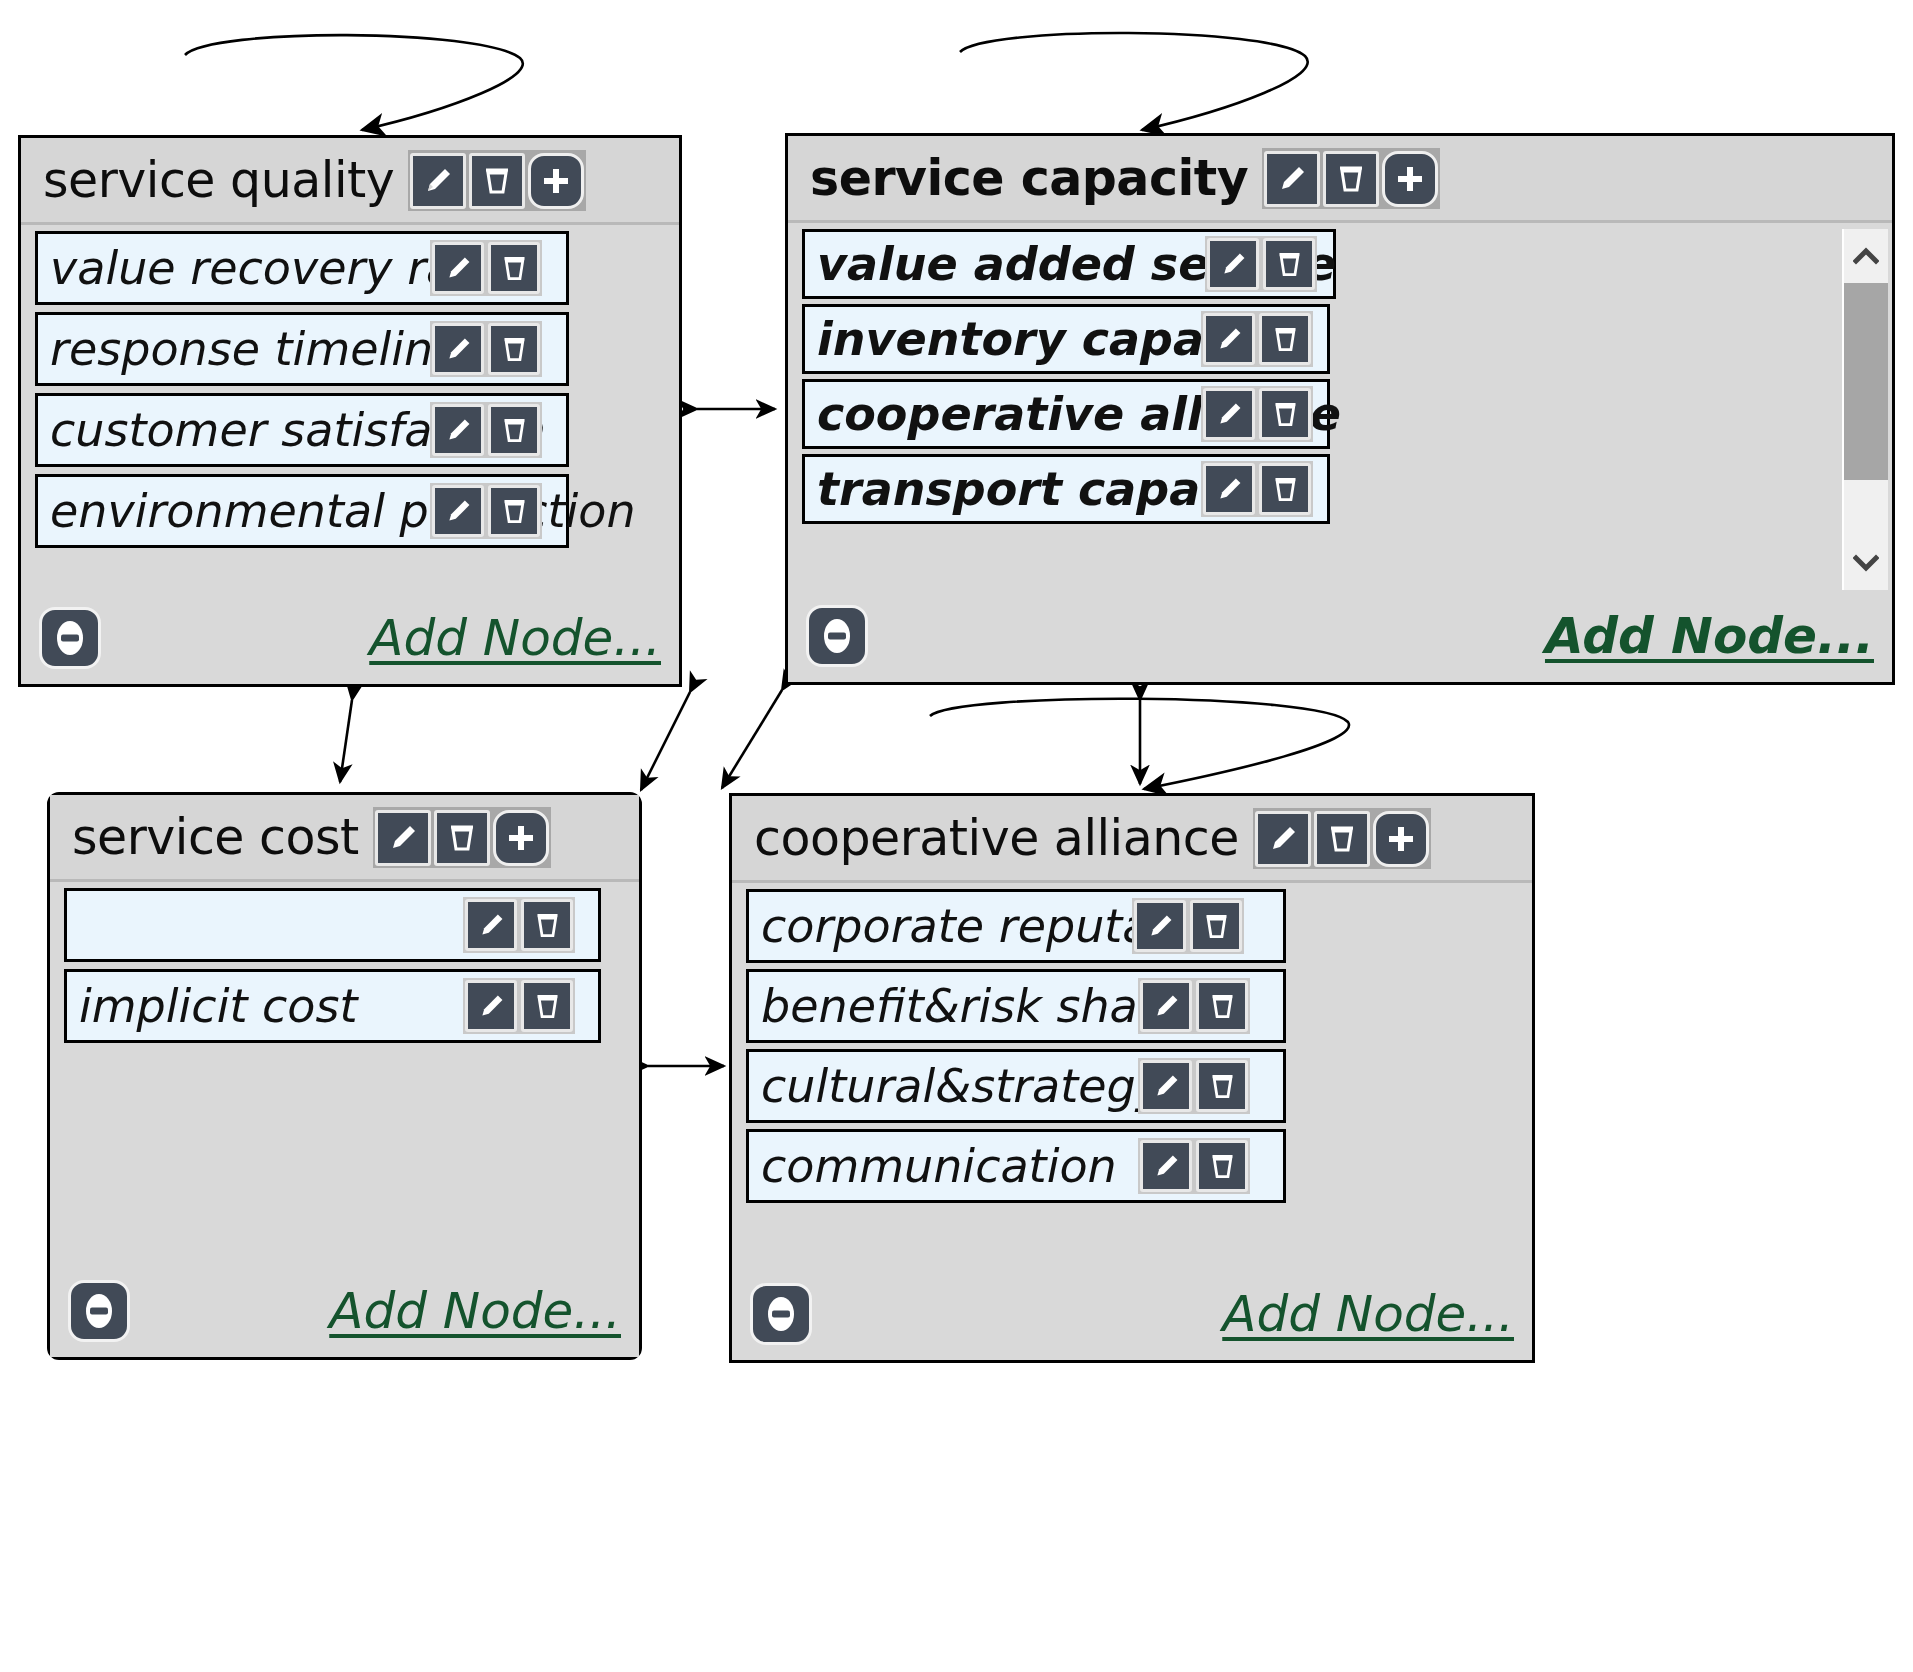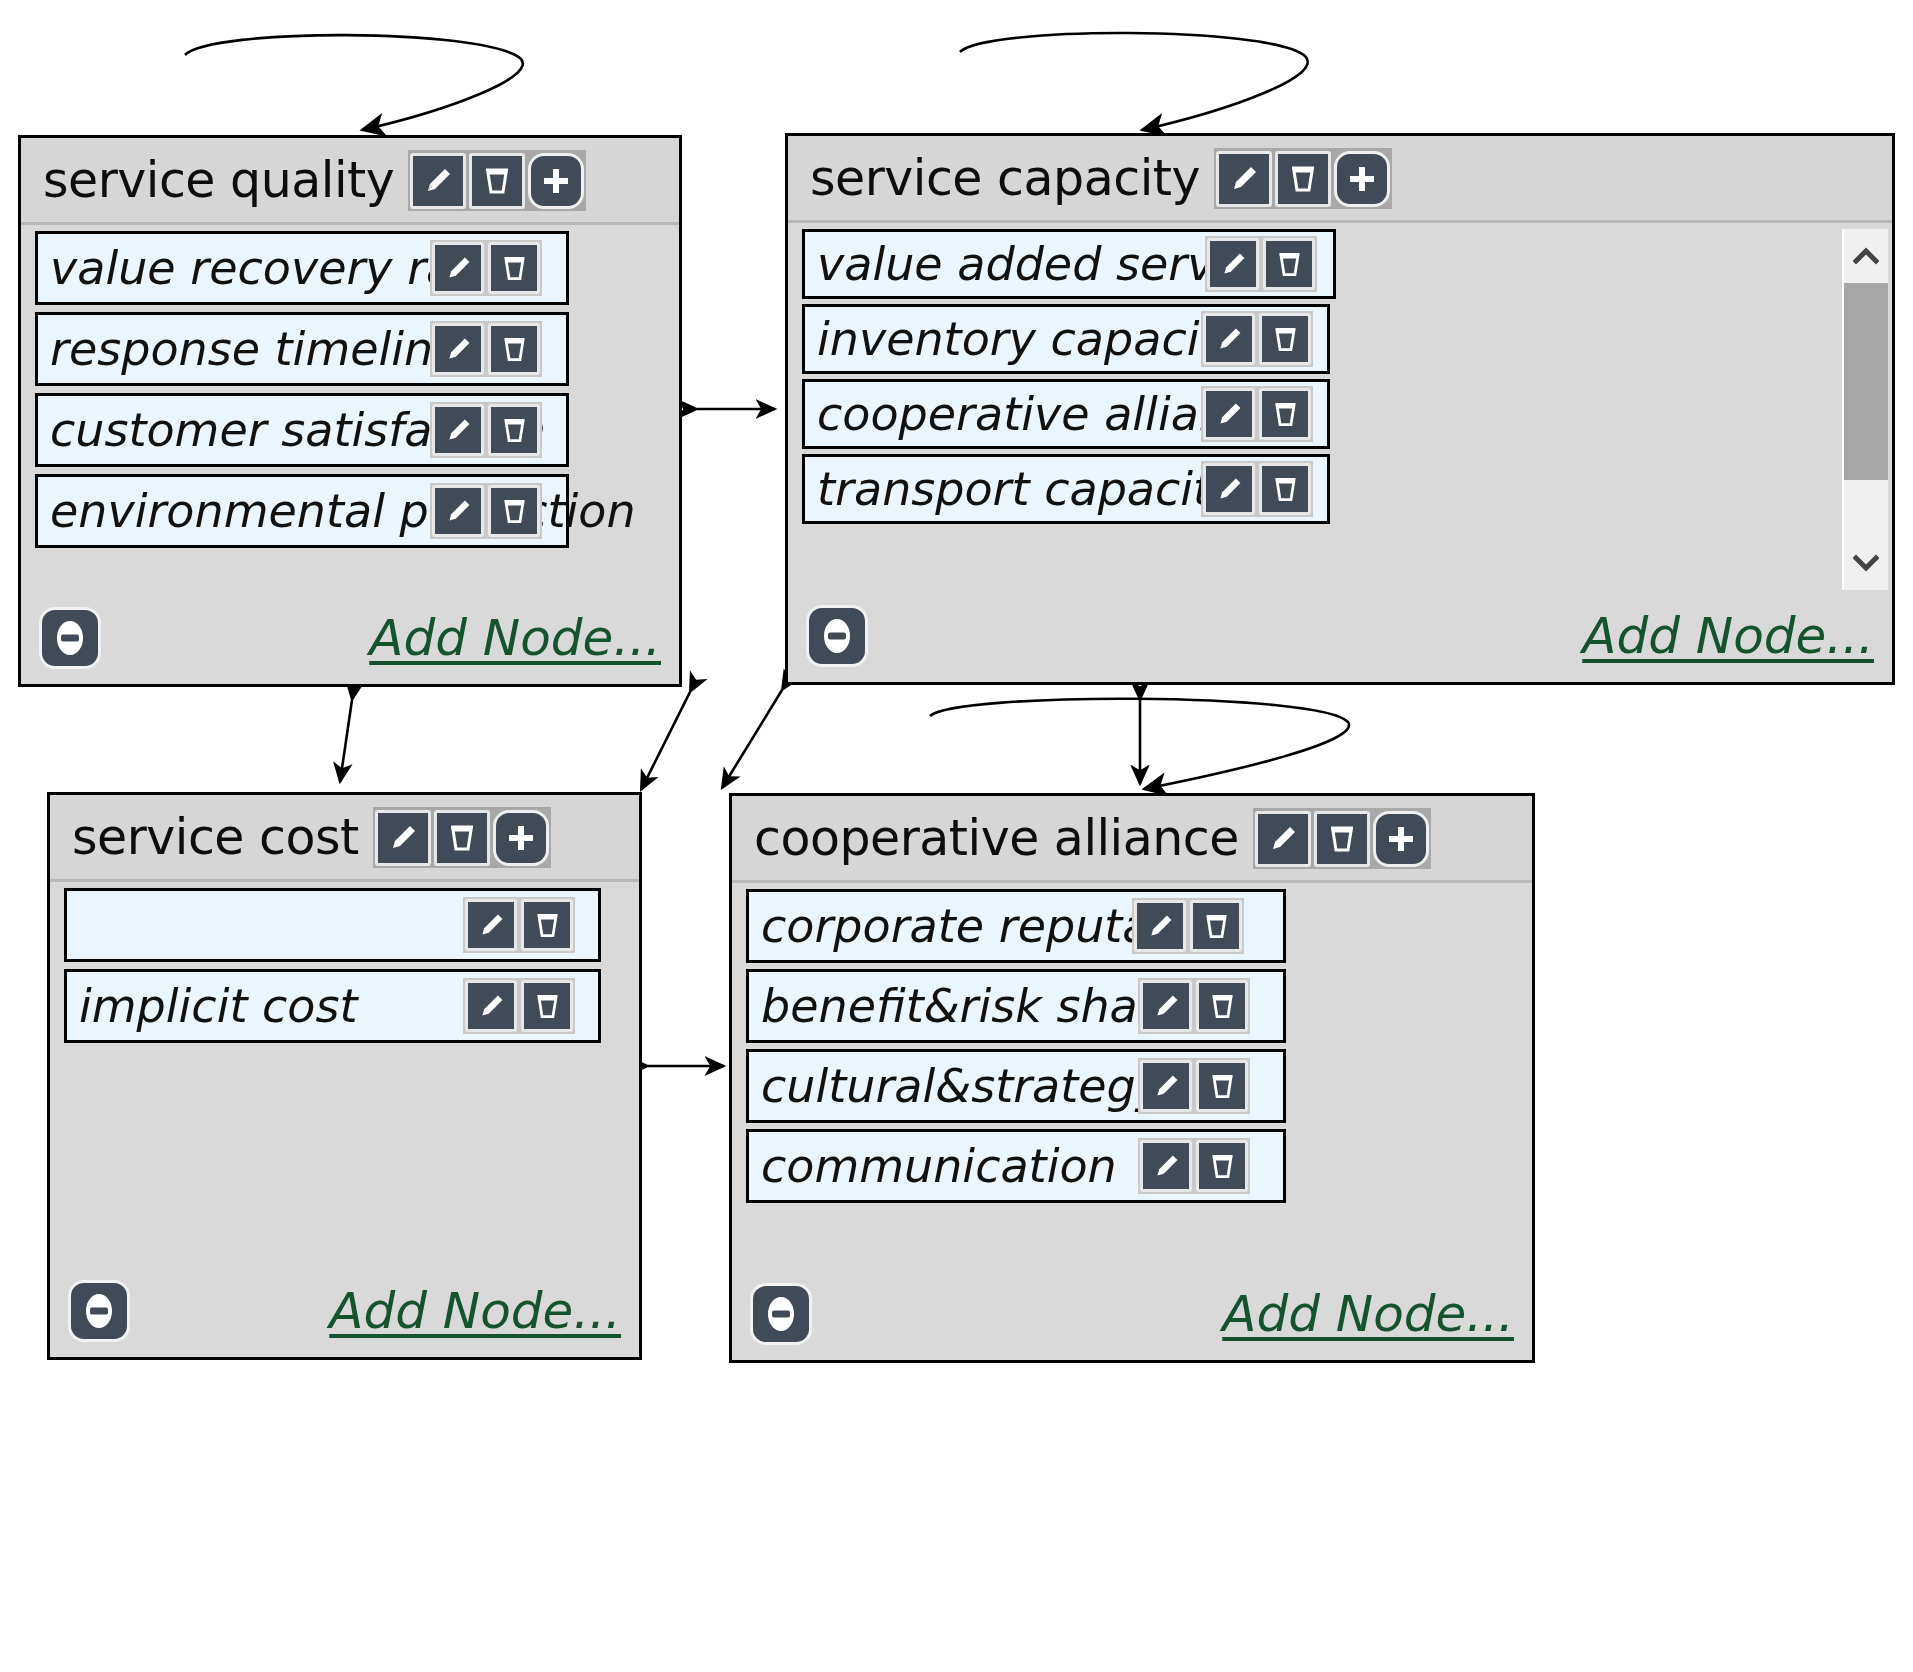--- a/index.html
+++ b/index.html
@@ -56,22 +56,22 @@
              border-left:2px solid #ffffff;}
   .sb-arrow{height:54px;display:flex;align-items:center;justify-content:center;
             width:100%;background:#f0f0f0;}
   .sb-track{flex:1 1 auto;width:100%;background:#f0f0f0;display:flex;
             flex-direction:column;}
   .sb-thumb{background:#a6a6a6;width:100%;}
   .sb-rest{flex:1 1 auto;}
 
   
   #node-service-quality{left:18px;top:135px;width:664px;height:552px;}
-  #node-service-capacity{left:785px;top:133px;width:1110px;height:552px;}
-  #node-service-cost{left:47px;top:792px;width:595px;height:568px;}
+  #node-service-capacity{left:785px;top:133px;width:1110px;height:552px;font-weight:bold;}
+  #node-service-cost{left:47px;top:792px;width:595px;height:568px;border-radius:12px;}
   #node-cooperative-alliance{left:729px;top:793px;width:806px;height:570px;}
 </style>
 </head>
 <body>
 
 <div id="canvas">
 
   <svg id="edges" viewBox="0 0 1913 1672">
     <defs>
       <marker id="ah" markerWidth="11" markerHeight="11" refX="9" refY="5.5" orient="auto" markerUnits="strokeWidth">

